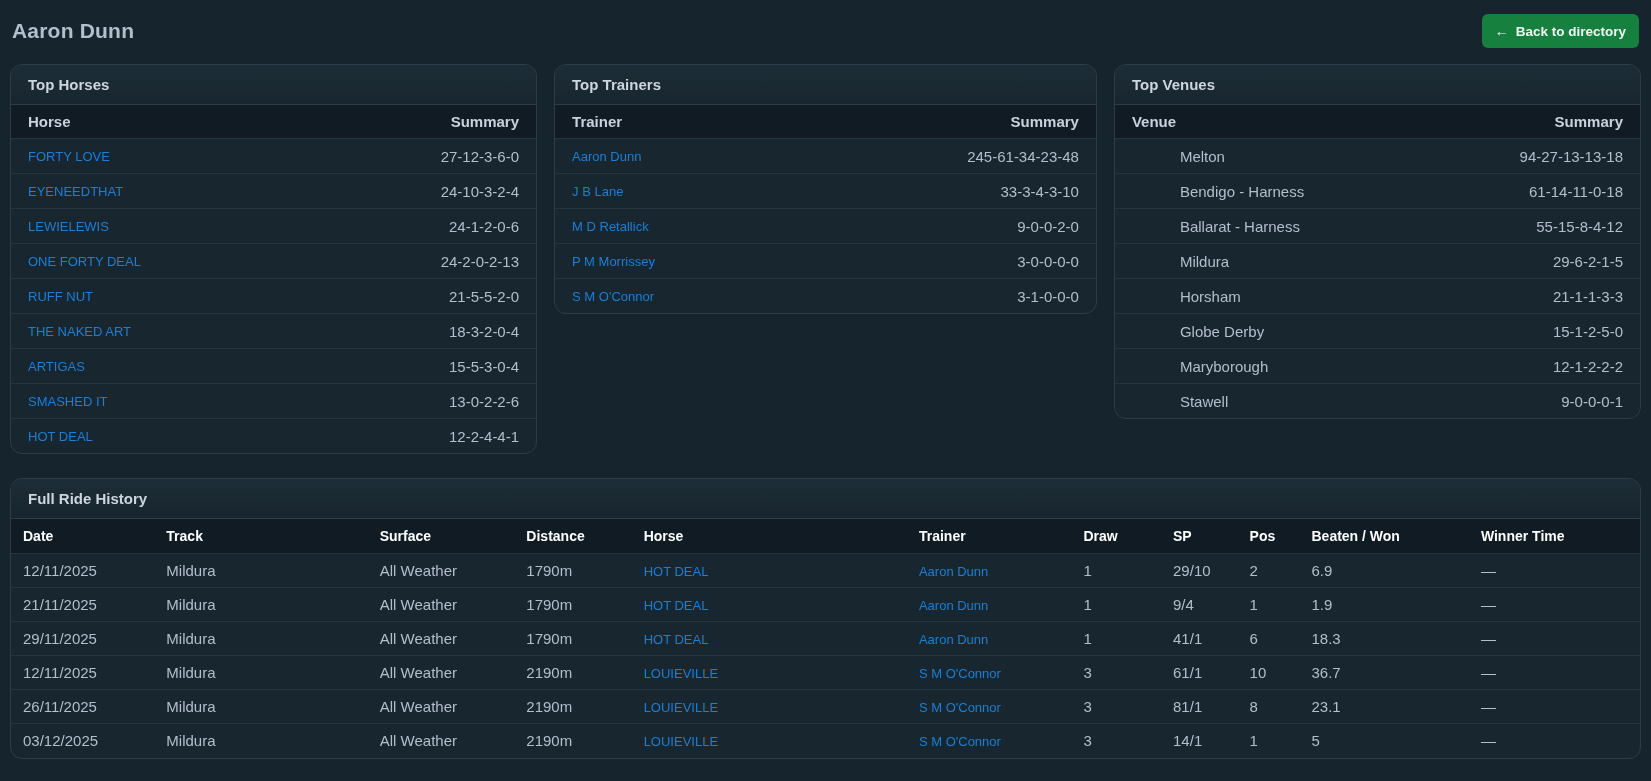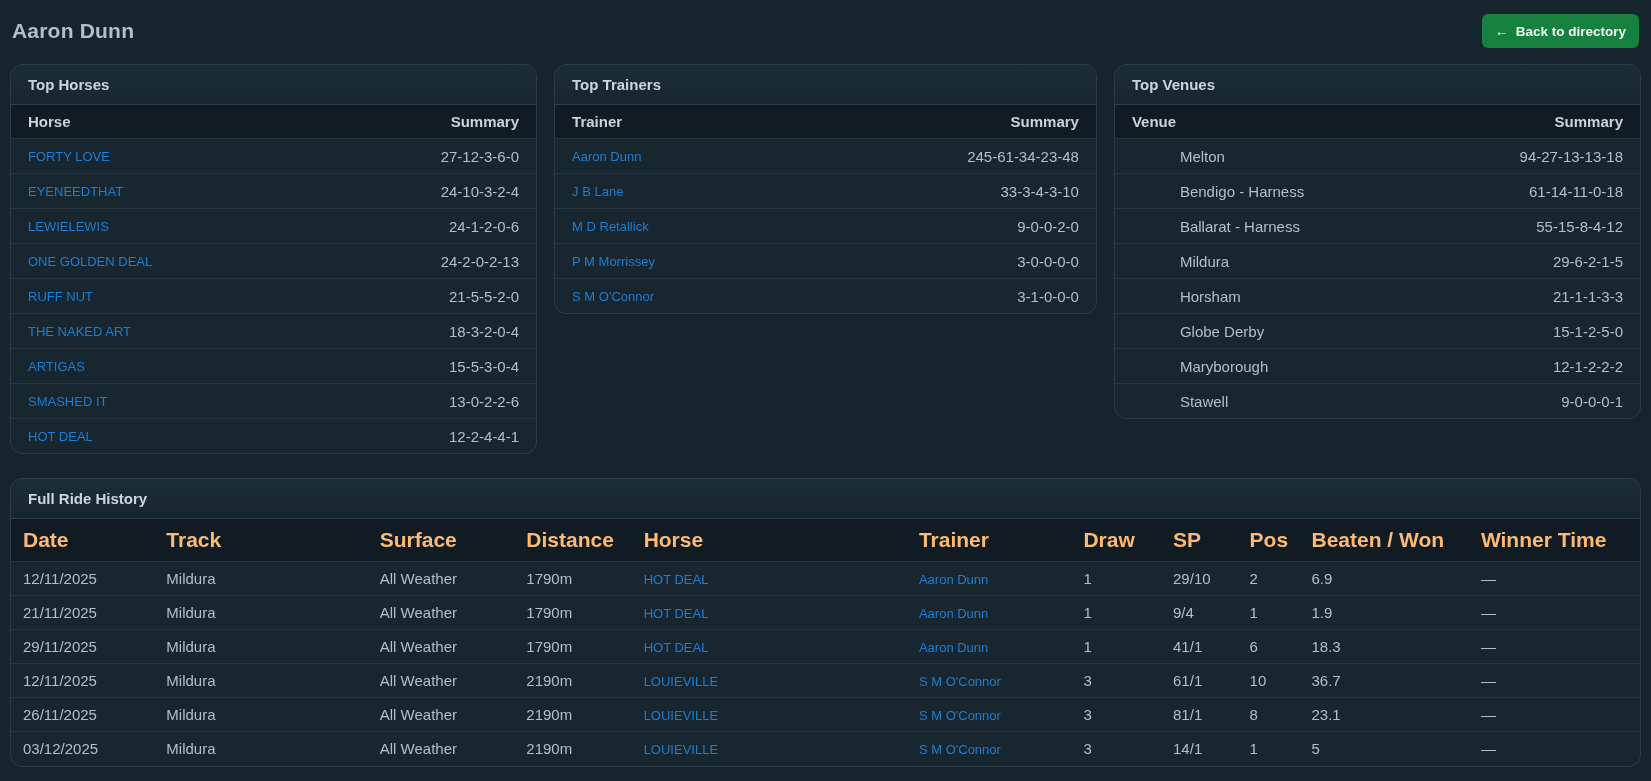--- a/index.html
+++ b/index.html
@@ -61,21 +61,21 @@
   }
   .val { color: #b3bfcc; font-size: 15px; margin-left: 48px; }
 
   
   .history-card { margin-top: 0; }
   table.history {
     width: 100%; border-collapse: collapse; table-layout: fixed;
   }
   table.history th {
     background: #101b24; text-align: left;
-    font-size: 21px; font-weight: 700; color: #fdba74;
+    font-size: 14px; font-weight: 700; color: #ffffff;
     padding: 9px 12px; white-space: nowrap;
   }
   table.history td {
     font-size: 15px; color: #b3bfcc;
     padding: 8px 12px; border-top: 1px solid #25343e;
     white-space: nowrap; overflow: hidden;
     height: 34px;
   }
 </style>
 </head>
@@ -105,21 +105,21 @@
       </div>
       <div class="mini-row">
         <a class="link">EYENEEDTHAT</a>
         <span class="val">24-10-3-2-4</span>
       </div>
       <div class="mini-row">
         <a class="link">LEWIELEWIS</a>
         <span class="val">24-1-2-0-6</span>
       </div>
       <div class="mini-row">
-        <a class="link">ONE GOLDEN DEAL</a>
+        <a class="link">ONE FORTY DEAL</a>
         <span class="val">24-2-0-2-13</span>
       </div>
       <div class="mini-row">
         <a class="link">RUFF NUT</a>
         <span class="val">21-5-5-2-0</span>
       </div>
       <div class="mini-row">
         <a class="link">THE NAKED ART</a>
         <span class="val">18-3-2-0-4</span>
       </div>

